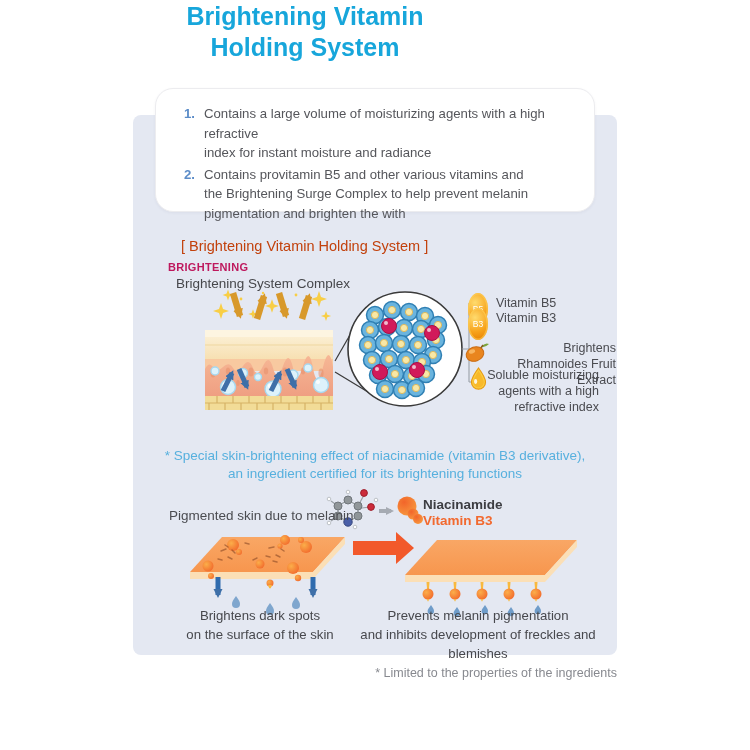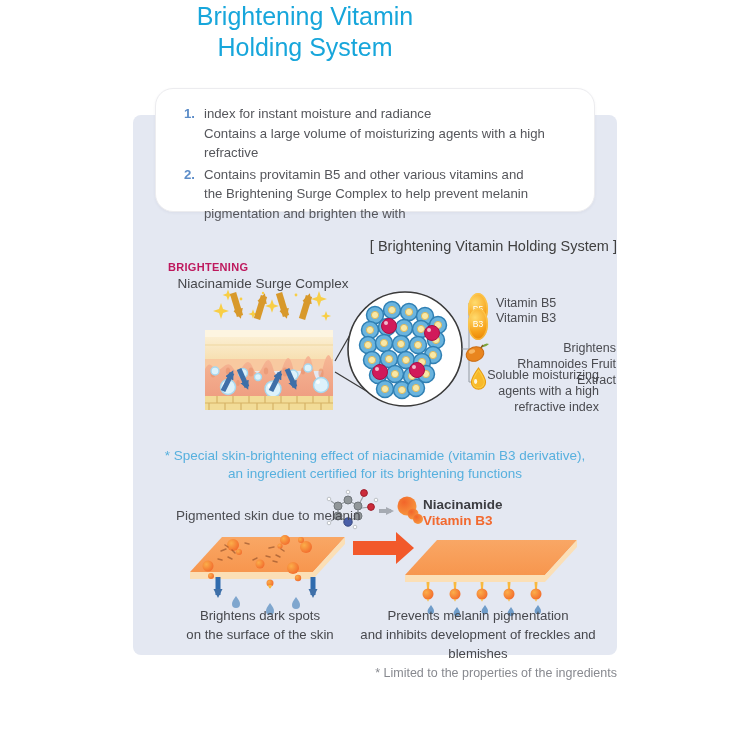--- a/index.html
+++ b/index.html
@@ -1,51 +1,51 @@
 <!DOCTYPE html>
 <html><head>
 <meta charset="utf-8">
 <style>
   html,body{margin:0;padding:0;background:#fff;}
   .page{position:relative;width:750px;height:750px;background:#fff;overflow:hidden;
         font-family:"Liberation Sans","DejaVu Sans",sans-serif;}
   .abs{position:absolute;}
   
   .title-line{position:absolute;left:0;width:610px;text-align:center;
-              color:#17A6DB;font-size:25px;font-weight:400;line-height:30px;}
+              color:#17A6DB;font-size:25px;font-weight:700;line-height:30px;}
   
   .panel{position:absolute;left:133px;top:115px;width:484px;height:540px;
          background:#E4E8F2;border-radius:8px;}
   
   .card{position:absolute;left:155px;top:88px;width:440px;height:124px;background:#fff;
         border:1px solid #ECECEF;border-radius:18px;box-shadow:0 1px 3px rgba(60,70,110,.06);
         box-sizing:border-box;padding:15px 16px 0 28px;}
   .card-item{display:flex;margin-bottom:2px;}
   .card-num{width:20px;flex:0 0 20px;color:#5B8CC8;font-weight:700;font-size:13.2px;line-height:19.5px;}
   .card-text{color:#55565B;font-size:13.2px;line-height:19.5px;}
   
-  .diag-header{position:absolute;left:133px;top:238px;width:484px;text-align:right;
-               color:#404040;font-size:14.5px;}
+  .diag-header{position:absolute;left:133px;top:238px;width:484px;text-align:left;
+               color:#c2410c;font-size:14.5px;padding-left:48px;}
   .brightening{position:absolute;left:168px;top:261px;width:190px;
                color:#be185d;font-size:11px;font-weight:700;letter-spacing:.3px;}
   .surge{position:absolute;left:140px;top:276px;width:246px;text-align:center;
          color:#46474B;font-size:13.5px;}
   
   .legend-row{position:absolute;display:flex;align-items:flex-start;}
   .legend-label{color:#4A4B50;font-size:12.5px;line-height:16px;text-align:right;}
   .badge{width:20px;height:32px;border-radius:50%;
          background:radial-gradient(circle at 35% 30%, #FFDB6E, #F7A21B 55%, #E67E00 95%);
          box-shadow:inset 0 0 0 1.5px rgba(255,210,90,.55);
          display:flex;align-items:center;justify-content:center;
          color:#fff;font-size:8.5px;font-weight:400;}
   
   .note-line{position:absolute;left:133px;width:484px;text-align:center;
              color:#57B0DE;font-size:13.5px;}
   
-  .pigmented{position:absolute;left:176px;top:508px;color:#4B4C51;font-size:13.5px;}
+  .pigmented{position:absolute;left:169px;top:508px;color:#4B4C51;font-size:13.5px;}
   .niacinamide{position:absolute;left:423px;top:497px;color:#3C3D42;font-size:13.5px;font-weight:700;}
   .vitb3{position:absolute;left:423px;top:513px;color:#F2692F;font-size:13.5px;font-weight:700;}
   .cap{position:absolute;text-align:center;color:#47484D;font-size:13.2px;line-height:19px;}
   .footnote{position:absolute;right:133px;top:666px;color:#87898F;font-size:12.5px;}
   svg{display:block;}
 </style>
 </head>
 <body>
 
 <div class="page">
@@ -377,37 +377,37 @@
           </g>
         </g>
       </g>
     </g>
   </svg>
 
   <div class="card">
     <div class="card-item">
       <div class="card-num">1.</div>
       <div class="card-text">
+        <div>Contains a large volume of moisturizing agents with a high refractive</div>
         <div>index for instant moisture and radiance</div>
-        <div>Contains a large volume of moisturizing agents with a high refractive</div>
       </div>
     </div>
     <div class="card-item">
       <div class="card-num">2.</div>
       <div class="card-text">
         <div>Contains provitamin B5 and other various vitamins and</div>
         <div>the Brightening Surge Complex to help prevent melanin</div>
         <div>pigmentation and brighten the with</div>
       </div>
     </div>
   </div>
 
   <div class="diag-header">[ Brightening Vitamin Holding System ]</div>
   <div class="brightening">BRIGHTENING</div>
-  <div class="surge">Niacinamide Surge Complex</div>
+  <div class="surge">Brightening System Complex</div>
 
   <div class="legend-row" style="left:468px;top:293px">
     <div class="badge">B5</div>
     <div class="legend-label" style="margin-left:8px;line-height:20px">Vitamin B5</div>
   </div>
   <div class="legend-row" style="left:468px;top:308px">
     <div class="badge">B3</div>
     <div class="legend-label" style="margin-left:8px;line-height:20px">Vitamin B3</div>
   </div>
   <div class="legend-row" style="left:464px;top:340px">

